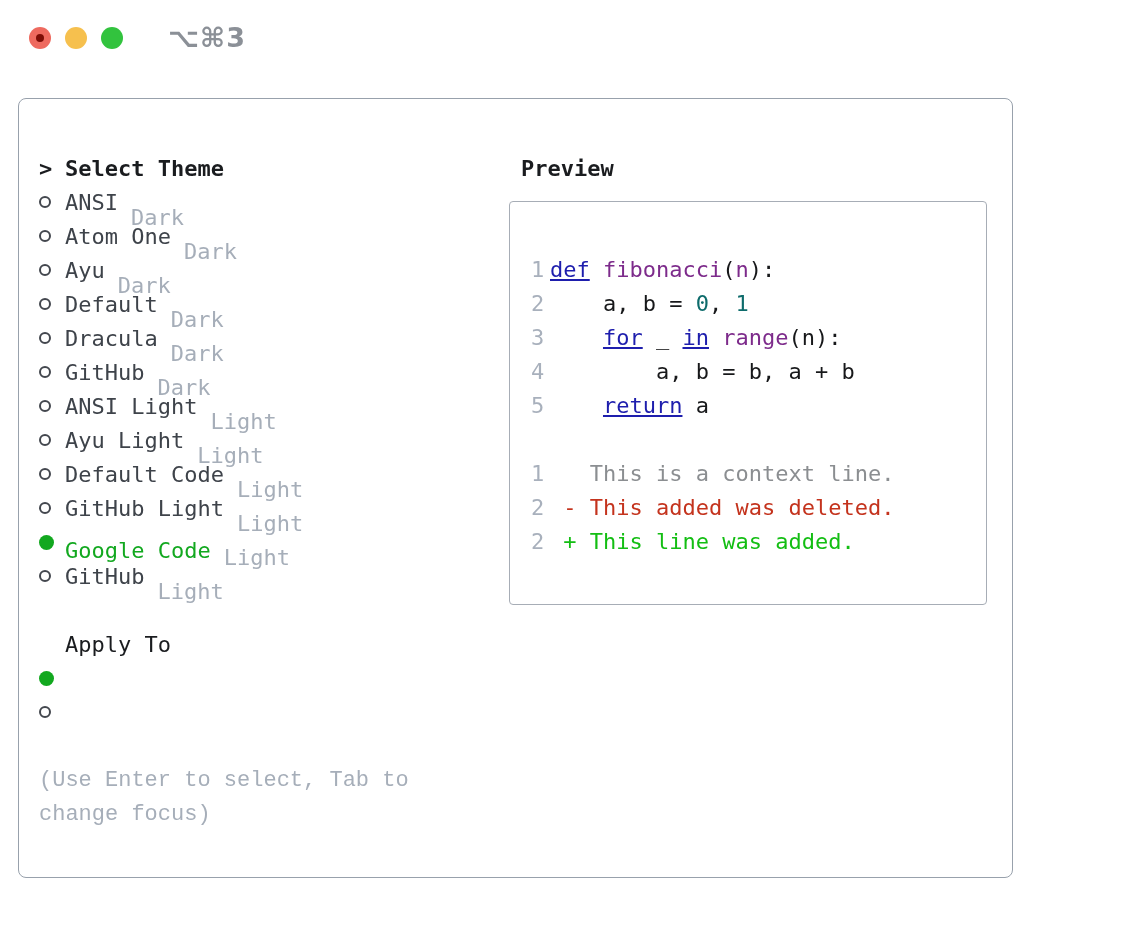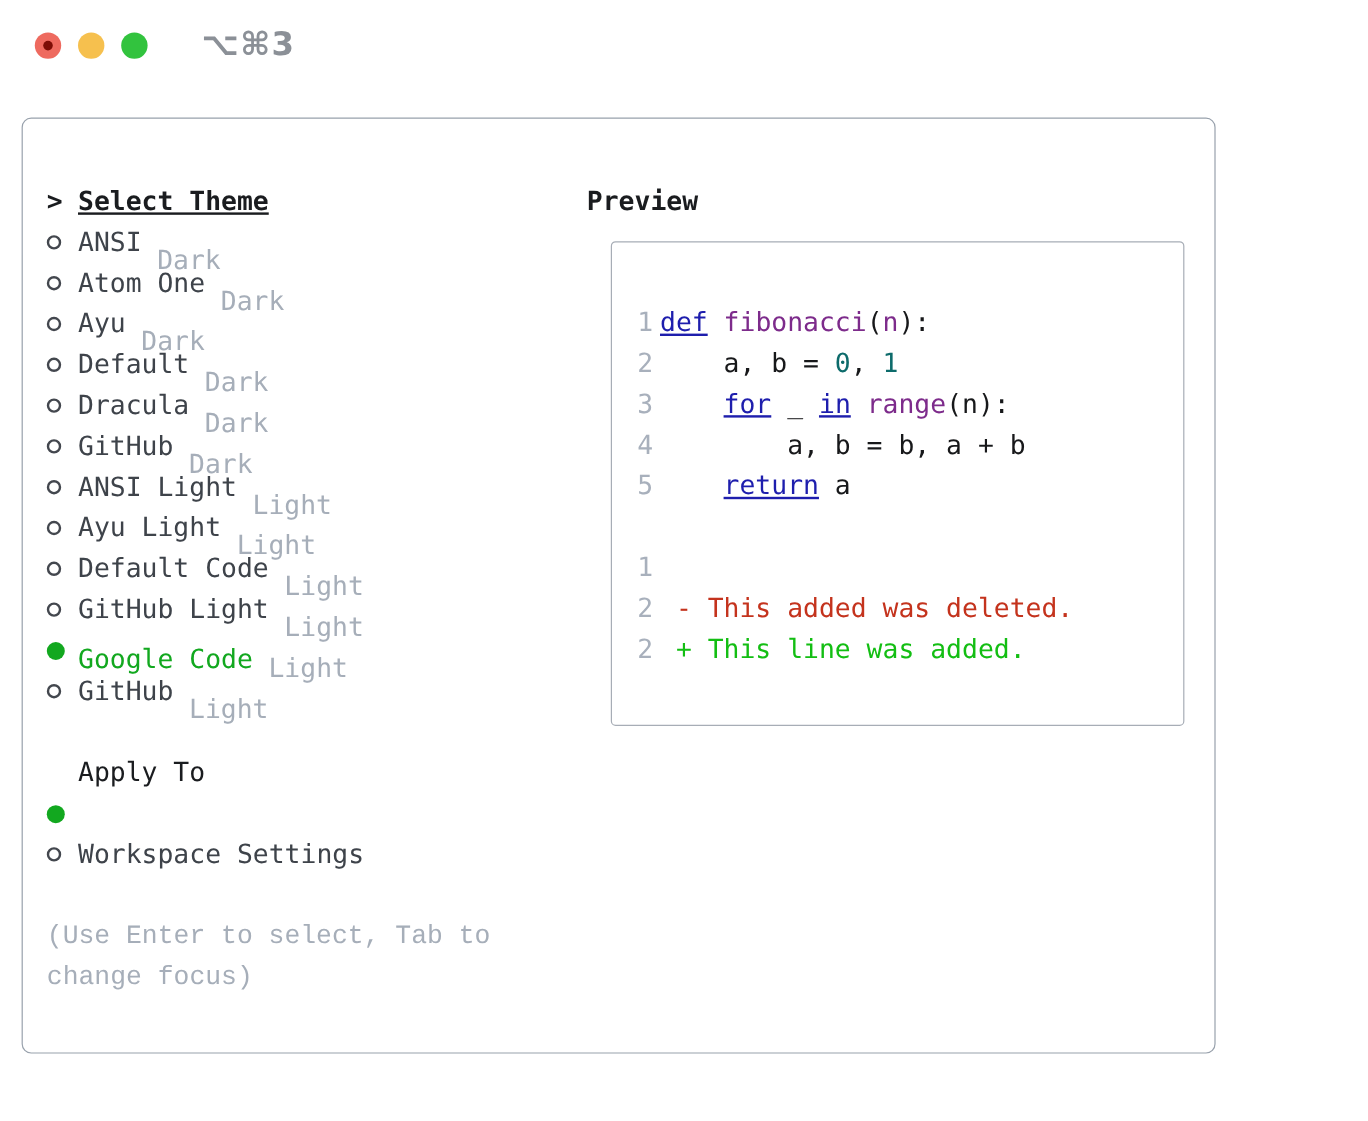--- a/index.html
+++ b/index.html
@@ -36,29 +36,29 @@
     position:absolute;left:18px;top:98px;width:995px;height:780px;
     border:1.5px solid var(--border-outer);border-radius:8px;background:#fff;
   }
   .row{display:flex;align-items:center;height:34px;font-size:22px;white-space:pre;}
   
   .left-col{position:absolute;left:20px;top:52px;}
   .mark{width:26px;display:inline-flex;align-items:center;flex:none;}
   .caret{font-weight:bold;color:var(--text-dark);}
   .ring{width:12px;height:12px;border:2px solid var(--ring);border-radius:50%;display:inline-block;}
   .seldot{width:15px;height:15px;border-radius:50%;background:var(--accent,#12a81f);display:inline-block;}
-  .hdr{font-weight:bold;color:var(--text-dark);text-decoration:underline;}
+  .hdr{font-weight:bold;color:var(--text-dark);}
   .tname{color:var(--text-item);}
   .tname.selected{color:var(--accent,#12a81f);margin-top:17px;}
   .tvariant{color:var(--text-muted);margin-left:13px;margin-top:30px;}
   .apply-hdr{color:var(--text-dark);}
   .help{color:var(--text-muted);font-family:Liberation Mono, monospace;}
   .spacer{height:34px;}
   
-  .preview-title{position:absolute;left:470px;top:52px;height:34px;display:flex;align-items:center;
+  .preview-title{position:absolute;left:502px;top:52px;height:34px;display:flex;align-items:center;
     font-size:22px;font-weight:bold;color:var(--text-dark);}
   .preview-box{
     position:absolute;left:490px;top:102px;width:478px;height:404px;
     border:1.5px solid var(--border-inner);border-radius:4px;background:#fff;
     padding:50px 0 0 21px;overflow:hidden;
   }
   .pline{display:flex;align-items:center;height:34px;font-size:22px;}
   .lnum{width:14px;margin-right:5px;color:var(--num);flex:none;text-align:left;}
   .ctext{white-space:pre;}
   .tok-kw{color:var(--kw,#1e1ead);text-decoration:underline;}
@@ -93,21 +93,21 @@
         <div class="row"><span class="mark"><span class="ring"></span></span><span class="tname">GitHub</span><span class="tvariant">Dark</span></div>
         <div class="row"><span class="mark"><span class="ring"></span></span><span class="tname">ANSI Light</span><span class="tvariant">Light</span></div>
         <div class="row"><span class="mark"><span class="ring"></span></span><span class="tname">Ayu Light</span><span class="tvariant">Light</span></div>
         <div class="row"><span class="mark"><span class="ring"></span></span><span class="tname">Default Code</span><span class="tvariant">Light</span></div>
         <div class="row"><span class="mark"><span class="ring"></span></span><span class="tname">GitHub Light</span><span class="tvariant">Light</span></div>
         <div class="row"><span class="mark"><span class="seldot"></span></span><span class="tname selected">Google Code</span><span class="tvariant">Light</span></div>
         <div class="row"><span class="mark"><span class="ring"></span></span><span class="tname">GitHub</span><span class="tvariant">Light</span></div>
         <div class="spacer"></div>
         <div class="row"><span class="mark"></span><span class="apply-hdr">Apply To</span></div>
         <div class="row"><span class="mark"><span class="seldot"></span></span></div>
-        <div class="row"><span class="mark"><span class="ring"></span></span><span class="tname">Workspace Settings</span></div>
+        <div class="row"><span class="mark"><span class="ring"></span></span></div>
         <div class="spacer"></div>
         <div class="row help"><span>(Use Enter to select, Tab to</span></div>
         <div class="row help"><span>change focus)</span></div>
       </div>
     <div class="preview-title">Preview</div>
     <div class="preview-box" id="preview-box">
         <div class="pline">
           <span class="lnum">1</span>
           <span class="ctext"><span class="tok-kw">def</span><span class="tok-pl"> </span><span class="tok-fn">fibonacci</span><span class="tok-pl">(</span><span class="tok-fn">n</span><span class="tok-pl">):</span></span>
         </div>
@@ -123,20 +123,21 @@
           <span class="lnum">4</span>
           <span class="ctext"><span class="tok-pl">        a, b = b, a + b</span></span>
         </div>
         <div class="pline">
           <span class="lnum">5</span>
           <span class="ctext"><span class="tok-pl">    </span><span class="tok-kw">return</span><span class="tok-pl"> a</span></span>
         </div>
         <div class="pline"></div>
         <div class="pline">
           <span class="lnum">1</span>
+          <span class="ctext diff-context">   This is a context line.</span>
         </div>
         <div class="pline">
           <span class="lnum">2</span>
           <span class="ctext diff-deleted"> - This added was deleted.</span>
         </div>
         <div class="pline">
           <span class="lnum">2</span>
           <span class="ctext diff-added"> + This line was added.</span>
         </div>
       </div>

